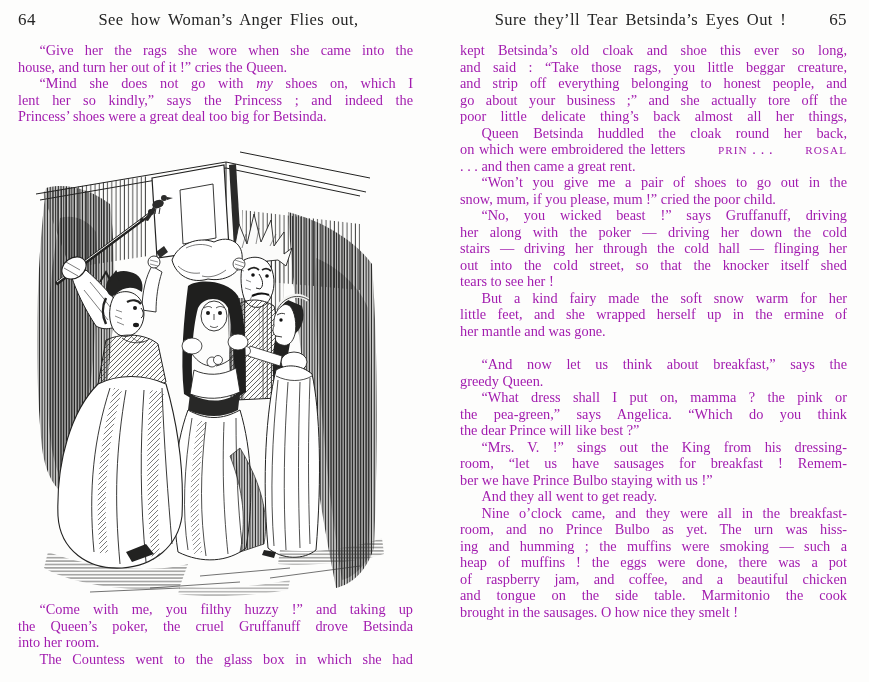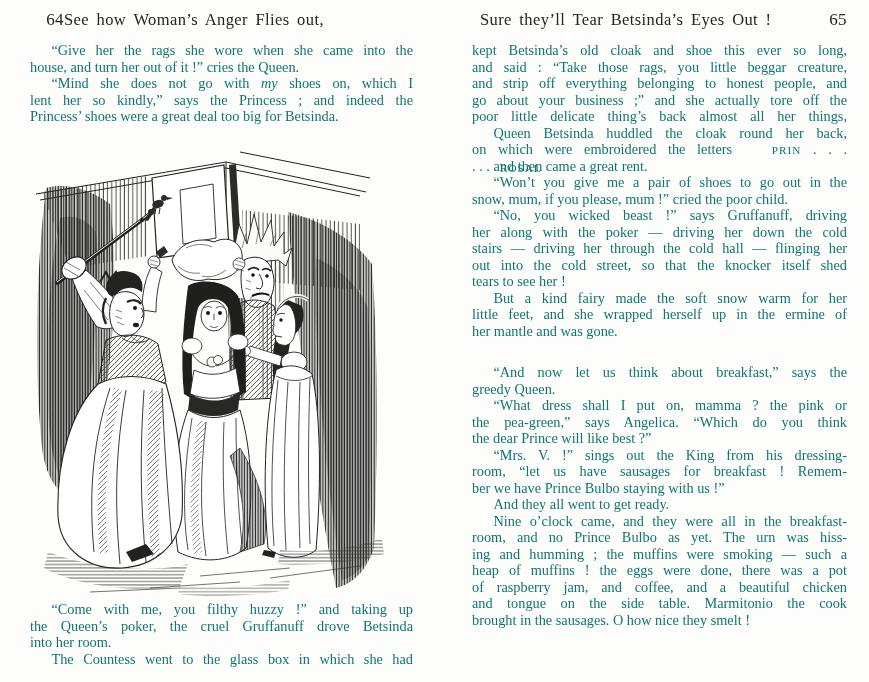--- a/index.html
+++ b/index.html
@@ -4,29 +4,29 @@
 <style>
   html,body{margin:0;padding:0;}
   body{width:869px;height:682px;background:#ffffff;font-family:"Liberation Serif","DejaVu Serif",serif;}
   .spread{position:relative;width:869px;height:682px;background:#fdfdfc;overflow:hidden;color:#262626;}
   .page{position:absolute;top:0;height:682px;}
   .page.left{left:18px;width:395px;}
   .page.right{left:460px;width:387px;}
   .runhead{position:absolute;top:10px;left:0;right:0;display:flex;align-items:baseline;
            font-size:16.5px;letter-spacing:0.4px;word-spacing:3px;color:#242424;}
   .runhead .pgnum{font-size:17px;}
-  .runhead .numzone-l{width:46px;flex:0 0 auto;text-align:right;}
+  .runhead .numzone-l{width:46px;flex:0 0 auto;text-align:left;}
   .runhead .numzone-r{width:46px;flex:0 0 auto;text-align:right;}
-  .runhead .titlezone{flex:1 1 auto;}
+  .runhead .titlezone{flex:1 1 auto;text-align:center;}
   .runhead .spacer-s{width:20px;flex:0 0 auto;}
-  .coltext{position:absolute;left:12px;right:0;font-size:14.3px;color:#0f766e;}
+  .coltext{position:absolute;left:0;right:0;font-size:14.3px;color:#a21caf;}
   .tline{line-height:16.5px;height:16.5px;text-align:justify;text-align-last:justify;overflow:visible;}
   .tline.last{text-align-last:left;}
   .para.indent .tline.first{text-indent:1.5em;}
-  .para.gap{margin-top:25px;}
+  .para.gap{margin-top:17px;}
   .sc{font-size:11.2px;letter-spacing:1px;margin-left:28px;}
   #left-top{top:42px;}
   #left-bottom{top:601px;}
   #right-col{top:42px;}
   .illo{position:absolute;top:148px;left:12px;width:372px;height:452px;}
   .illo svg{display:block;}
 </style>
 </head>
 <body>
 

